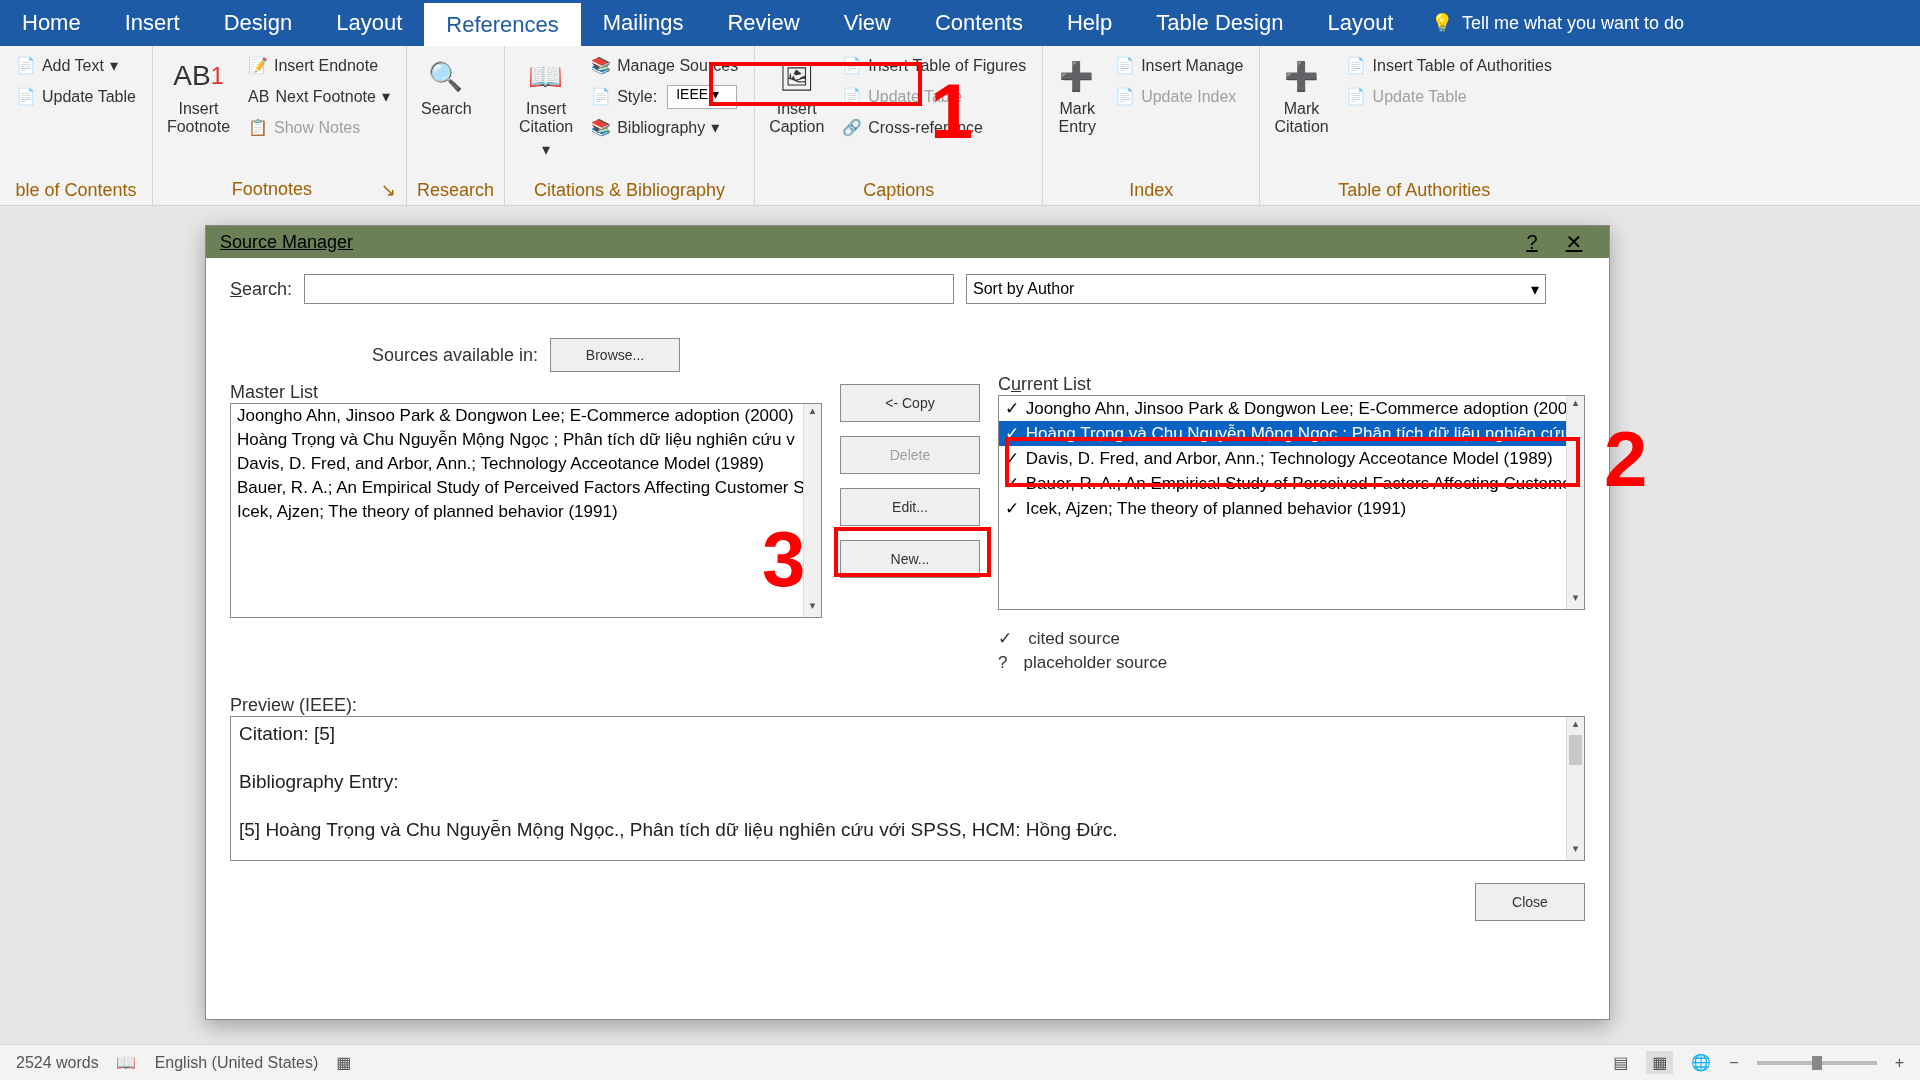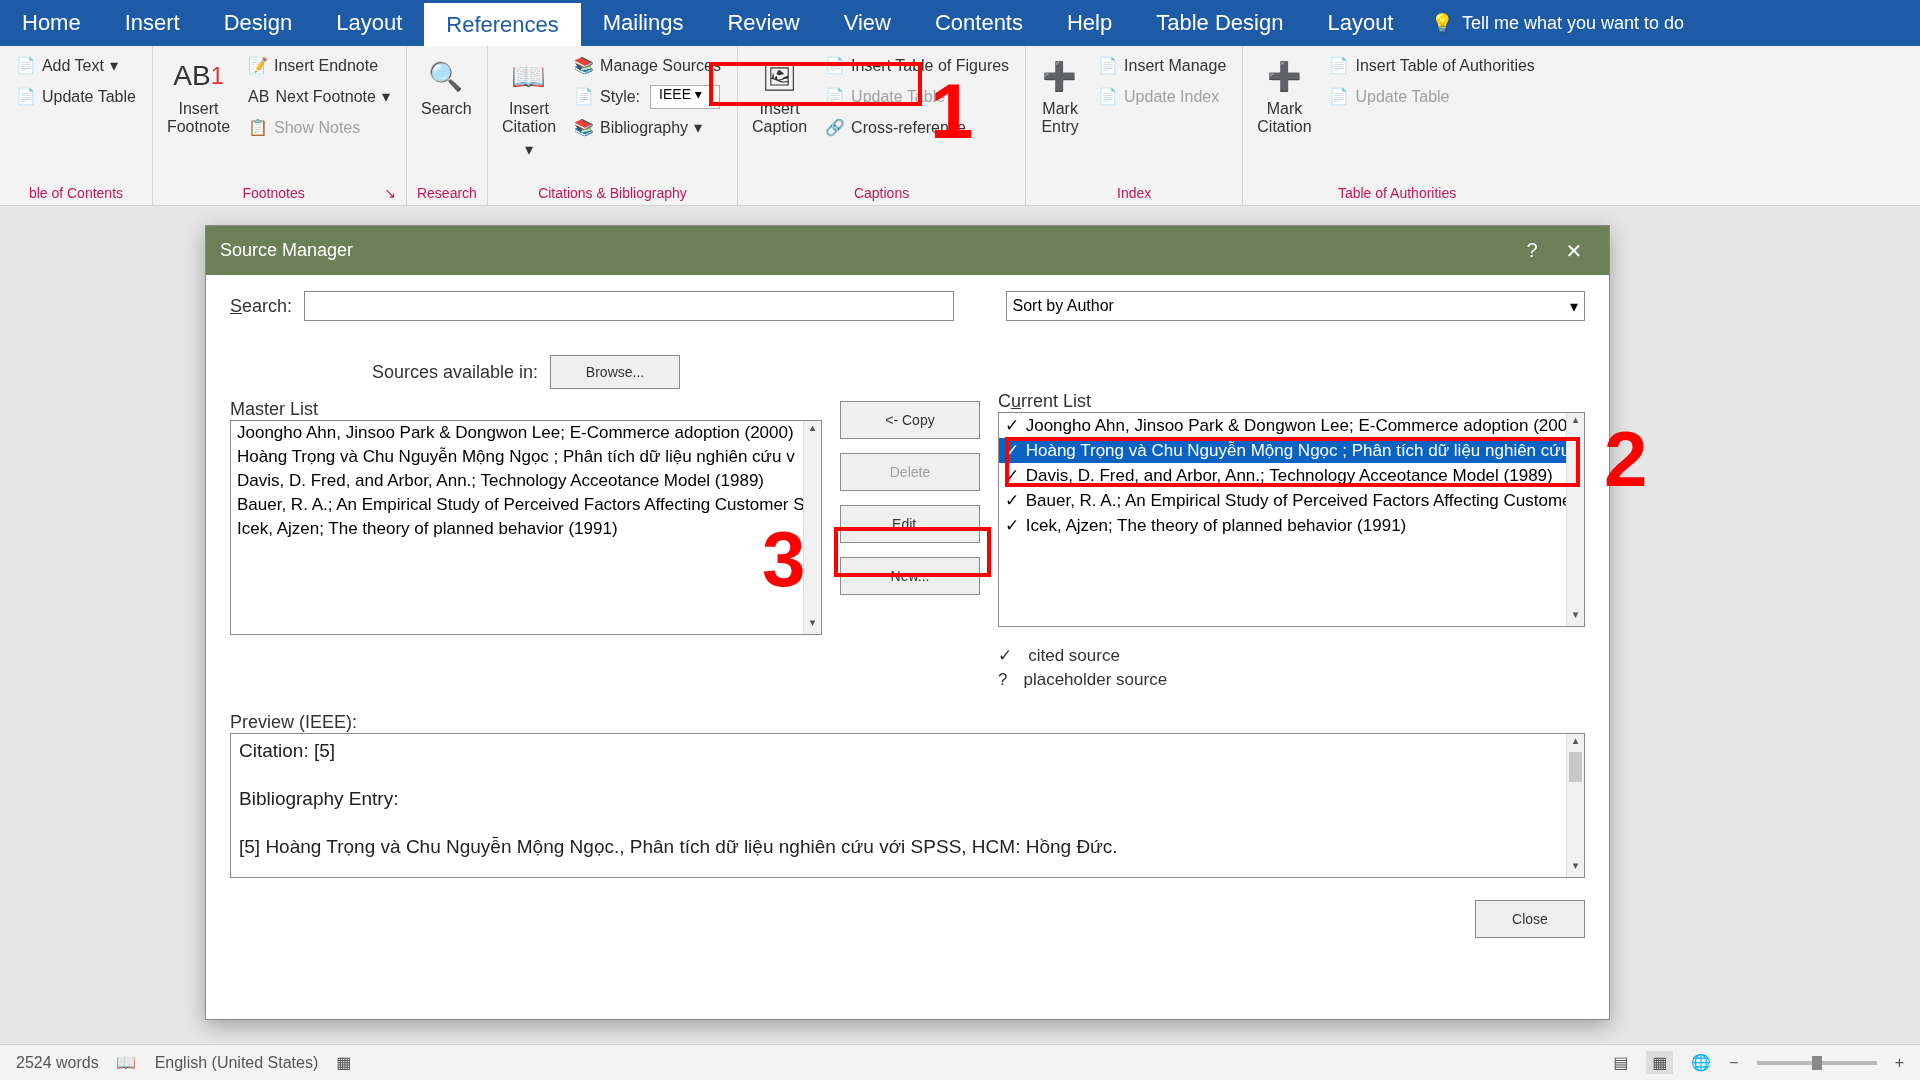--- a/index.html
+++ b/index.html
@@ -4,33 +4,33 @@
 <style>
 *{box-sizing:border-box;margin:0;padding:0;font-family:"Segoe UI",Arial,sans-serif;}
 body{background:#fff;width:1920px;height:1080px;overflow:hidden;position:relative;}
 .ribbon-tabs{background:#1e5ba6;height:46px;display:flex;align-items:stretch;color:#fff;}
 .ribbon-tabs .tab{padding:0 22px;display:flex;align-items:center;font-size:22px;cursor:pointer;}
 .ribbon-tabs .tab.active{background:#fff;color:#1e5ba6;border-top:3px solid #1e5ba6;}
 .ribbon-tabs .tell{display:flex;align-items:center;padding:0 16px;font-size:18px;gap:8px;}
 .ribbon{background:#f3f3f3;border-bottom:1px solid #d4d4d4;height:160px;display:flex;}
 .group{border-right:1px solid #d4d4d4;padding:6px 10px 2px;display:flex;flex-direction:column;}
 .group-content{flex:1;display:flex;gap:8px;align-items:flex-start;}
-.group-label{font-size:14px;color:#be185d;text-align:center;padding:2px 0;}
+.group-label{font-size:18px;color:#a16207;text-align:center;padding:2px 0;}
 .rbtn{display:flex;align-items:center;gap:6px;font-size:16px;color:#333;padding:4px 6px;white-space:nowrap;}
 .rbtn.disabled{color:#a0a0a0;}
 .vbtn{display:flex;flex-direction:column;align-items:center;gap:4px;font-size:16px;color:#333;padding:4px;}
 .vbtn .icon{width:40px;height:40px;display:flex;align-items:center;justify-content:center;font-size:28px;}
 .col{display:flex;flex-direction:column;gap:4px;}
 .style-row{display:flex;align-items:center;gap:4px;}
 .style-select{border:1px solid #adadad;background:#fff;width:70px;height:24px;font-size:14px;padding:0 8px;}
 .doc-area{background:#e6e6e6;position:absolute;top:206px;bottom:36px;left:0;right:0;}
 .statusbar{position:absolute;bottom:0;left:0;right:0;height:36px;background:#f3f3f3;border-top:1px solid #d4d4d4;display:flex;align-items:center;padding:0 16px;font-size:16px;color:#555;gap:18px;}
 .statusbar .spacer{flex:1;}
 .dialog{position:absolute;left:205px;top:225px;width:1405px;height:795px;background:#fff;border:1px solid #8a8a8a;box-shadow:0 6px 20px rgba(0,0,0,.3);}
-.dlg-title{background:#6b8057;color:#ffffff;height:49px;display:flex;align-items:center;padding:0 14px;font-size:18px;}
+.dlg-title{background:#6b8057;color:#000000;height:32px;display:flex;align-items:center;padding:0 14px;font-size:18px;text-decoration:underline;}
 .dlg-title .sp{flex:1;}
 .dlg-title .tbtn{width:42px;text-align:center;font-size:20px;cursor:pointer;}
 .dlg-body{padding:16px 24px;}
 .row{display:flex;align-items:center;gap:12px;margin-bottom:10px;}
 .lbl{font-size:18px;color:#333;}
 .txt{border:1px solid #8a8a8a;height:30px;padding:0 6px;font-size:16px;background:#fff;}
 .select{border:1px solid #8a8a8a;height:30px;padding:0 6px;font-size:16px;background:#fff;display:flex;align-items:center;justify-content:space-between;}
 .listbox{border:1px solid #8a8a8a;background:#fff;height:215px;overflow:hidden;font-size:17px;position:relative;}
 .listbox .item{padding:2px 6px;white-space:nowrap;overflow:hidden;}
 .listbox .item.sel{background:#0a63c2;color:#fff;}
@@ -228,21 +228,21 @@
   <div class="dlg-title">
     <span>Source Manager</span>
     <span class="sp"></span>
     <span class="tbtn">?</span>
     <span class="tbtn">✕</span>
   </div>
   <div class="dlg-body">
     <div class="row">
       <span class="lbl"><u>S</u><span>earch:</span></span>
       <input class="txt" style="width: 650px;">
-      <div class="select" style="width:580px;margin-left:40px">
+      <div class="select" style="width:580px;">
         <span>Sort by Author</span>
           <span>▾</span>
       </div>
     </div>
 
     <div style="height:24px"></div>
 
     <div style="display:flex;gap:18px">
       <div style="width:595px">
         <div class="row" style="justify-content:center">

